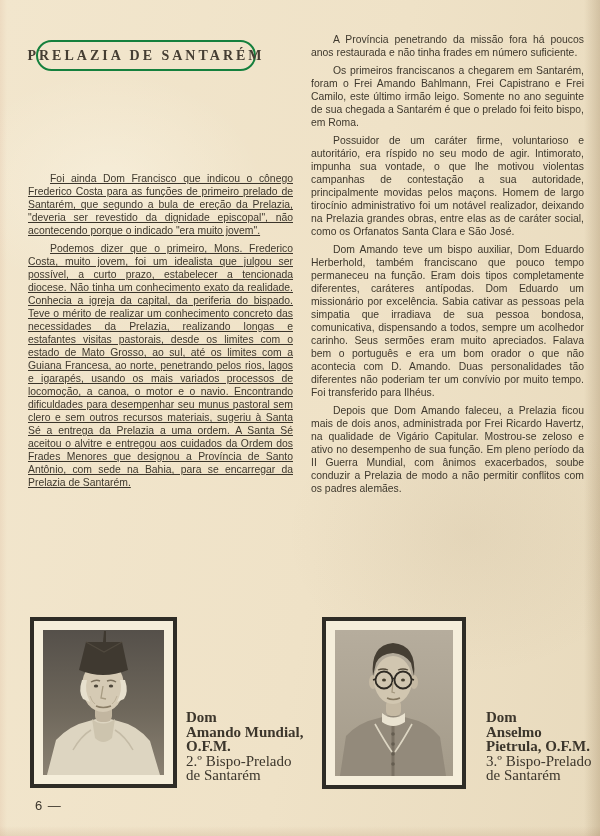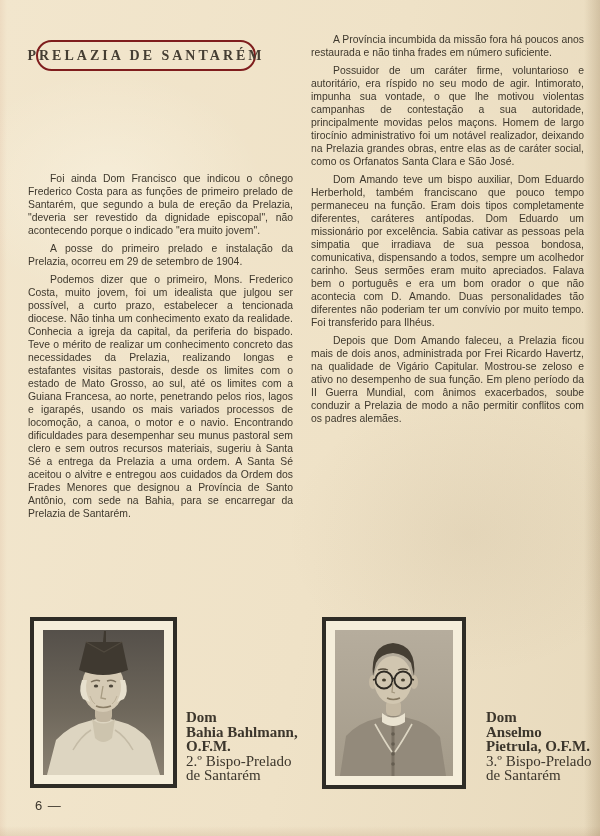--- a/index.html
+++ b/index.html
@@ -9,27 +9,27 @@
     background:
       linear-gradient(to right, rgba(205,150,120,0.14) 0px, rgba(205,150,120,0) 7px),
       linear-gradient(to left, rgba(120,90,50,0.22) 0px, rgba(120,90,50,0) 16px),
       linear-gradient(to top, rgba(160,115,80,0.14) 0px, rgba(160,115,80,0) 10px),
       radial-gradient(220px 160px at 18% 22%, rgba(255,252,240,0.35), rgba(255,252,240,0) 70%),
       radial-gradient(260px 200px at 78% 64%, rgba(120,95,60,0.07), rgba(120,95,60,0) 70%),
       linear-gradient(100deg,#f2e6cd 0%,#efe2c7 55%,#e8dabd 100%);
   }
   .title-box{
     position:absolute;left:36px;top:40px;width:216px;height:27px;
-    border:2px solid #7f1d1d;border-radius:16px;
+    border:2px solid #15803d;border-radius:16px;
     display:flex;align-items:center;justify-content:center;
     font-family:"Liberation Serif",serif;font-weight:bold;
     font-size:14px;letter-spacing:3px;color:#453e33;white-space:nowrap;
   }
   .col{position:absolute;}
-  .col-left{left:28px;top:172px;width:265px;}
+  .col-left{left:28px;top:172px;width:265px;text-decoration:underline;}
   .col-right{left:311px;top:33px;width:273px;}
   .col p{
     margin:0 0 5px 0;text-align:justify;text-indent:22px;
     font-size:10.4px;line-height:13px;color:#3e382d;
   }
   .photo-frame{
     position:absolute;background:#f5eedb;border:4px solid #2e2c26;
     padding:9px;box-sizing:border-box;
   }
   .photo-frame svg{display:block;}
@@ -50,26 +50,26 @@
 </style>
 </head>
 <body>
 
 <div class="title-box">
   <span>PRELAZIA DE SANTARÉM</span>
 </div>
 
 <div class="col col-left">
   <p>Foi ainda Dom Francisco que indicou o cônego Frederico Costa para as funções de primeiro prelado de Santarém, que segundo a bula de ereção da Prelazia, "deveria ser revestido da dignidade episcopal", não acontecendo porque o indicado "era muito jovem".</p>
-  <p>A posse do primeiro prelado e instalação da Prelazia, ocorreu em 29 de setembro de 1904.</p>
   <p>Podemos dizer que o primeiro, Mons. Frederico Costa, muito jovem, foi um idealista que julgou ser possível, a curto prazo, estabelecer a tencionada diocese. Não tinha um conhecimento exato da realidade. Conhecia a igreja da capital, da periferia do bispado. Teve o mérito de realizar um conhecimento concreto das necessidades da Prelazia, realizando longas e estafantes visitas pastorais, desde os limites com o estado de Mato Grosso, ao sul, até os limites com a Guiana Francesa, ao norte, penetrando pelos rios, lagos e igarapés, usando os mais variados processos de locomoção, a canoa, o motor e o navio. Encontrando dificuldades para desempenhar seu munus pastoral sem clero e sem outros recursos materiais, sugeriu à Santa Sé a entrega da Prelazia a uma ordem. A Santa Sé aceitou o alvitre e entregou aos cuidados da Ordem dos Frades Menores que designou a Província de Santo Antônio, com sede na Bahia, para se encarregar da Prelazia de Santarém.</p>
 </div>
 
 <div class="col col-right">
-  <p>A Província incumbida da missão fora há poucos anos restaurada e não tinha frades em número suficiente.</p>
+  <p>A Província penetrando da missão fora há poucos anos restaurada e não tinha frades em número suficiente.</p>
+  <p>Os primeiros franciscanos a chegarem em Santarém, foram o Frei Amando Bahlmann, Frei Capistrano e Frei Camilo, este último irmão leigo. Somente no ano seguinte de sua chegada a Santarém é que o prelado foi feito bispo, em Roma.</p>
   <p>Possuidor de um caráter firme, voluntarioso e autoritário, era ríspido no seu modo de agir. Intimorato, impunha sua vontade, o que lhe motivou violentas campanhas de contestação a sua autoridade, principalmente movidas pelos maçons. Homem de largo tirocínio administrativo foi um notável realizador, deixando na Prelazia grandes obras, entre elas as de caráter social, como os Orfanatos Santa Clara e São José.</p>
   <p>Dom Amando teve um bispo auxiliar, Dom Eduardo Herberhold, também franciscano que pouco tempo permaneceu na função. Eram dois tipos completamente diferentes, caráteres antípodas. Dom Eduardo um missionário por excelência. Sabia cativar as pessoas pela simpatia que irradiava de sua pessoa bondosa, comunicativa, dispensando a todos, sempre um acolhedor carinho. Seus sermões eram muito apreciados. Falava bem o português e era um bom orador o que não acontecia com D. Amando. Duas personalidades tão diferentes não poderiam ter um convívio por muito tempo. Foi transferido para Ilhéus.</p>
   <p>Depois que Dom Amando faleceu, a Prelazia ficou mais de dois anos, administrada por Frei Ricardo Havertz, na qualidade de Vigário Capitular. Mostrou-se zeloso e ativo no desempenho de sua função. Em pleno período da II Guerra Mundial, com ânimos exacerbados, soube conduzir a Prelazia de modo a não permitir conflitos com os padres alemães.</p>
 </div>
 
 <div class="photo-frame frame-left">
   <svg width="121" height="145" viewBox="0 0 121 145">
     <defs>
       <linearGradient id="lgbg" x1="0" y1="0" x2="0" y2="1">
         <stop offset="0" stop-color="#55504a"></stop>
@@ -145,21 +145,21 @@
     <ellipse cx="68" cy="50" rx="2" ry="1.5" fill="#47402f"></ellipse>
     <path d="M43,40 q5,-2 10,0 M63,40 q5,-2 10,0" stroke="#554c3c" stroke-width="1.3" fill="none"></path>
 
     <path d="M58,52 l-1,10 l3,1" stroke="#a2957c" stroke-width="1.2" fill="none"></path>
     <path d="M52,68 q6,3 13,0" stroke="#847760" stroke-width="1.4" fill="none"></path>
   </svg>
 </div>
 
 <div class="caption caption-left">
   <div class="b">Dom</div>
-  <div class="b">Bahia Bahlmann,</div>
+  <div class="b">Amando Mundial,</div>
   <div class="b">O.F.M.</div>
   <div>2.º Bispo-Prelado</div>
   <div>de Santarém</div>
 </div>
 
 <div class="caption caption-right">
   <div class="b">Dom</div>
   <div class="b">Anselmo</div>
   <div class="b">Pietrula, O.F.M.</div>
   <div>3.º Bispo-Prelado</div>

